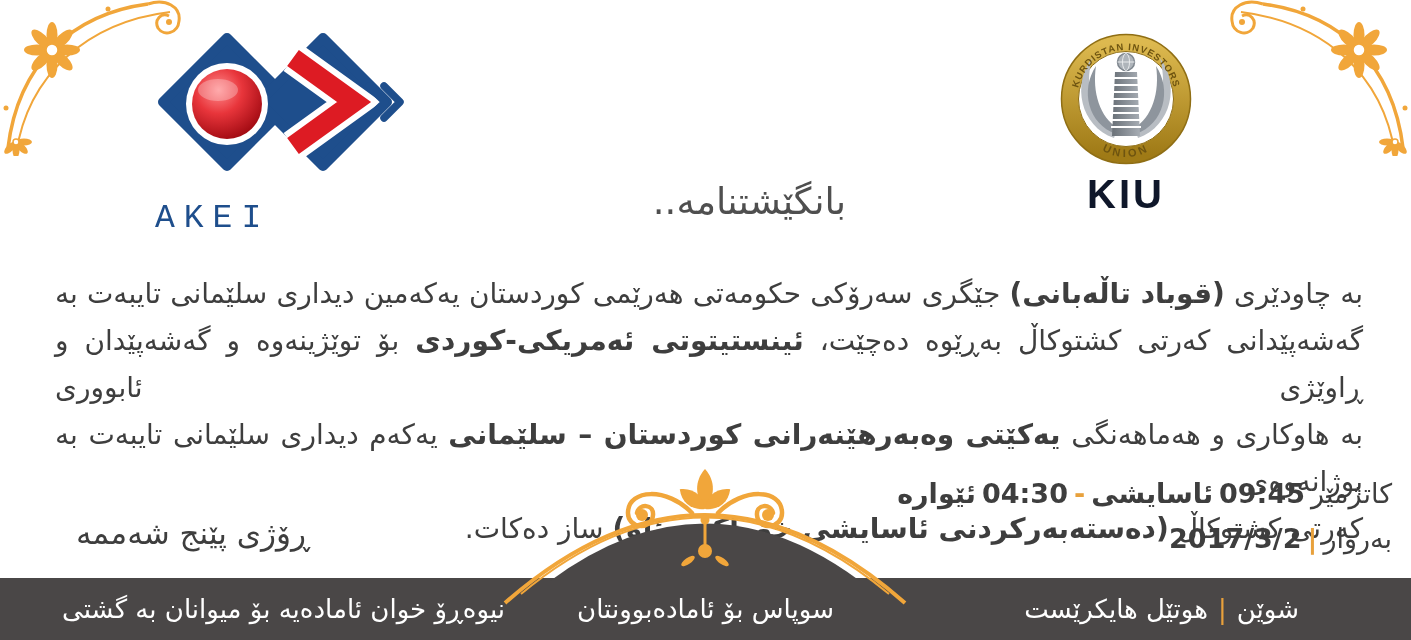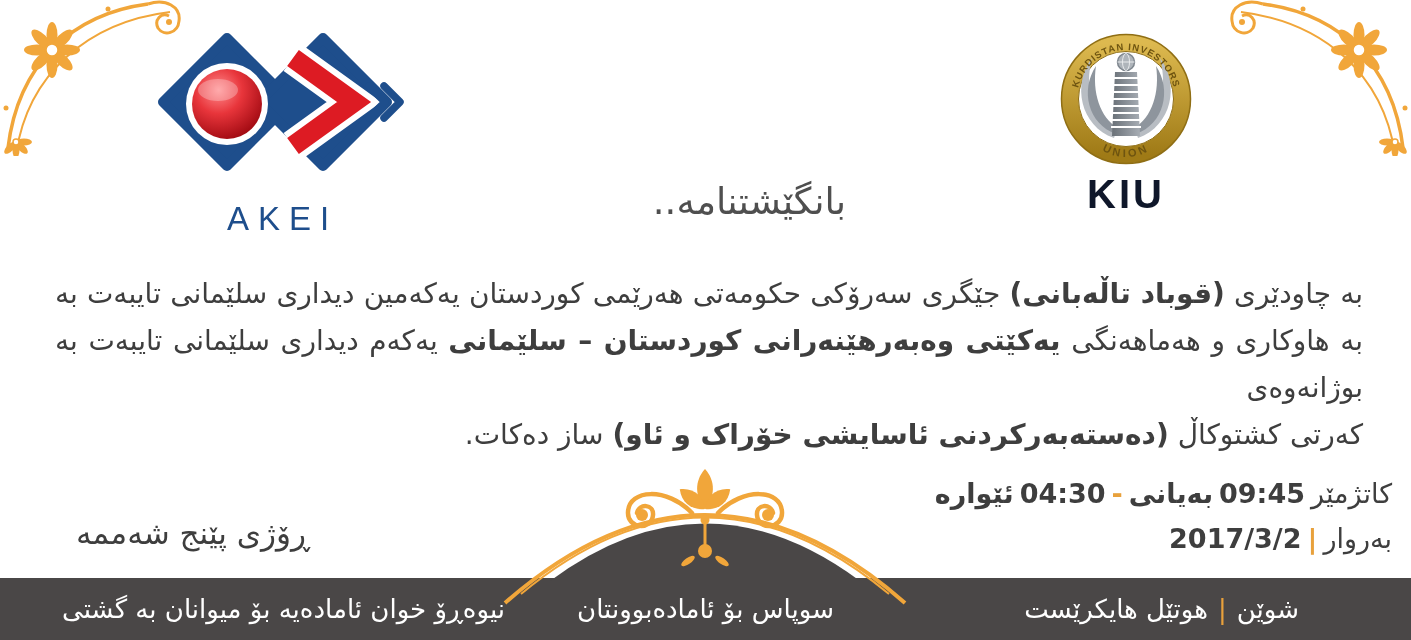--- a/index.html
+++ b/index.html
@@ -7,22 +7,22 @@
        font-family:"DejaVu Sans",sans-serif;color:#3E3E3E;}
 
   
   .corner{position:absolute;top:0;width:192px;height:156px;z-index:5;}
   .corner.left{left:0;}
   .corner.right{right:0;}
   .corner.right svg{transform:scaleX(-1);}
 
   
   .akei-wrap{position:absolute;left:155px;top:30px;width:255px;}
-  .akei-label{position:absolute;left:155px;top:200px;width:255px;text-align:center;
-      font-family:Liberation Sans, sans-serif;font-size:33px;letter-spacing:9px;
+  .akei-label{position:absolute;left:155px;top:200px;width:255px;
+      font-family:Liberation Mono, monospace;font-size:33px;letter-spacing:9px;
       color:#1E4E8C;font-weight:400;}
   .kiu-wrap{position:absolute;left:1056px;top:30px;width:140px;height:145px;}
   .kiu-label{position:absolute;left:1056px;top:172px;width:140px;text-align:center;
       font-family:"Liberation Sans",sans-serif;font-size:40px;font-weight:bold;
       letter-spacing:3px;color:#0f172a;}
 
   
   .title{position:absolute;left:8px;right:0;top:180px;text-align:center;
       direction:rtl;font-size:37px;color:#4F4F4F;}
   .title>span{position:relative;left:40px;}
@@ -176,26 +176,27 @@
   </svg>
 </div>
 <div class="kiu-label">KIU</div>
 
 <div class="title">
   <span>بانگێشتنامه..</span>
 </div>
 
 <div class="body-par">
   <div class="line"><span>به چاودێری </span><span class="b">(قوباد تاڵەبانی)</span><span> جێگری سەرۆکی حکومەتی هەرێمی کوردستان یەکەمین دیداری سلێمانی تایبەت به</span></div>
+  <div class="line"><span>گەشەپێدانی کەرتی کشتوکاڵ بەڕێوه دەچێت، </span><span class="b">ئینستیتوتی ئەمریکی-کوردی</span><span> بۆ توێژینەوه و گەشەپێدان و ڕاوێژی ئابووری</span></div>
   <div class="line"><span>به هاوکاری و هەماهەنگی </span><span class="b">یەکێتی وەبەرهێنەرانی کوردستان – سلێمانی</span><span> یەکەم دیداری سلێمانی تایبەت به بوژانەوەی</span></div>
   <div class="line last"><span>کەرتی کشتوکاڵ </span><span class="b">(دەستەبەرکردنی ئاسایشی خۆراک و ئاو)</span><span> ساز دەکات.</span></div>
 </div>
 
 <div class="time-row">
-  <span>کاتژمێر</span><span class="num">09:45</span><span class="num">بەیانی</span><span class="sep-gold">-</span><span class="num">04:30</span><span class="num">ئێواره</span>
+  <span>کاتژمێر</span><span class="num">09:45</span><span class="num">ئاسایشی</span><span class="sep-gold">-</span><span class="num">04:30</span><span class="num">ئێواره</span>
 </div>
 <div class="date-row">
   <span>بەروار</span><span class="sep-gold">|</span><span class="num">2017/3/2</span>
 </div>
 <div class="weekday">ڕۆژی پێنج شەممه</div>
 
 <div class="bar">
   <div class="cell loc">
     <span>شوێن</span>
       <span class="gsep">|</span>

